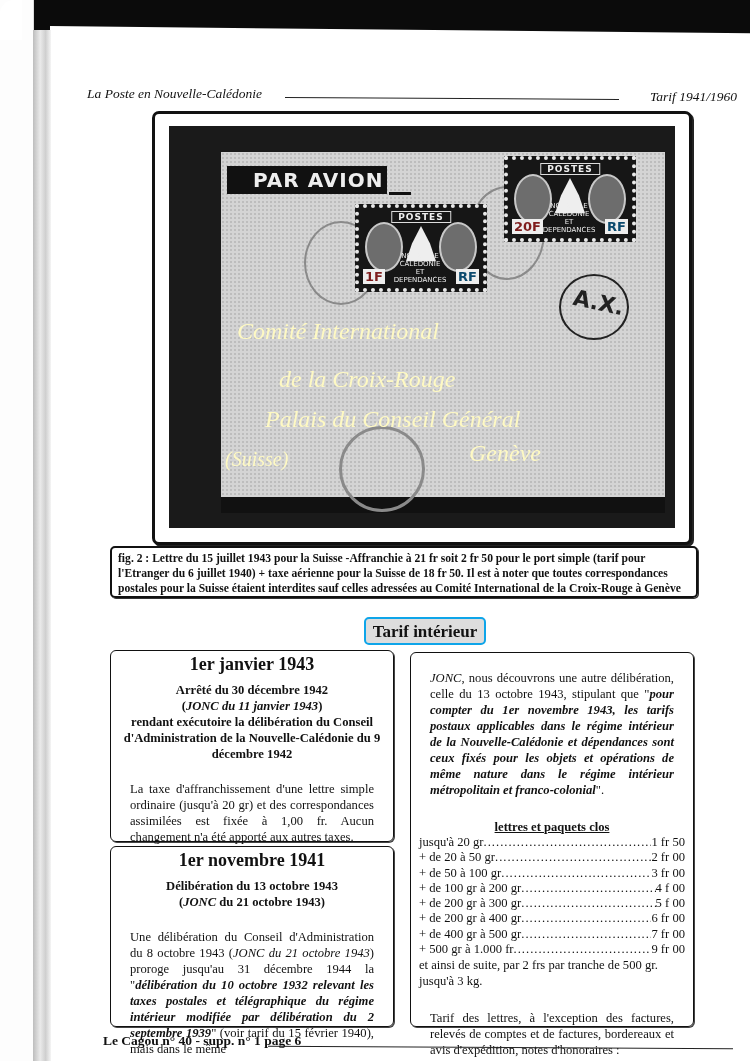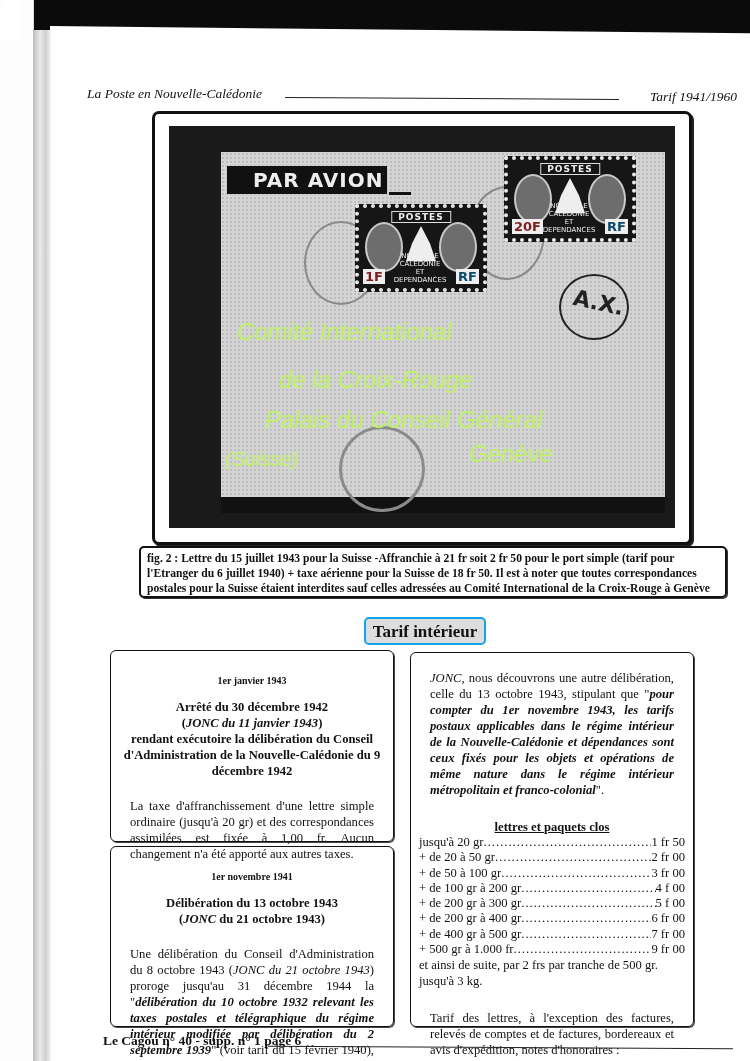--- a/index.html
+++ b/index.html
@@ -20,26 +20,26 @@
   .par-avion{position:absolute;left:58px;top:40px;width:160px;height:28px;background:#111;color:#eee;font-family:"DejaVu Sans",sans-serif;font-weight:bold;font-size:20px;letter-spacing:1px;line-height:28px;padding-left:26px;box-sizing:border-box;}
   .par-avion-rule{position:absolute;left:220px;top:66px;width:22px;border-top:3px solid #111;}
   .stamp{position:absolute;background:#161616;border:4px dotted #e8e8e8;color:#eee;font-family:"DejaVu Sans",sans-serif;}
   .stamp .postes{position:absolute;left:50%;top:3px;transform:translateX(-50%);font-size:9px;font-weight:bold;letter-spacing:1px;border:1px solid #ddd;padding:0 6px;background:#161616;}
   .stamp .oval{position:absolute;top:14px;width:34px;height:46px;border-radius:50%;background:#6d6d6d;border:2px solid #c8c8c8;}
   .stamp .ship{position:absolute;top:18px;left:50%;transform:translateX(-50%);width:30px;height:44px;background:#eee;clip-path:polygon(50% 0,80% 40%,100% 80%,0 80%,20% 40%);}
   .stamp .value{position:absolute;left:4px;bottom:4px;font-size:13px;font-weight:bold;background:#eee;color:#7f1d1d;padding:0 2px;}
   .stamp .country{position:absolute;left:32px;right:34px;bottom:4px;font-size:7px;text-align:center;line-height:8px;}
   .stamp .rf{position:absolute;right:4px;bottom:4px;font-size:13px;font-weight:bold;background:#eee;color:#0c4a6e;padding:0 2px;}
   .postmark{position:absolute;border:2px solid #8a8a8a;border-radius:50%;}
-  .handwriting{position:absolute;font-family:Liberation Sans, sans-serif;font-style:italic;color:#bef264;font-size:24px;white-space:nowrap;}
-  .caption{position:absolute;left:110px;top:546px;width:588px;height:52px;border:2px solid #111;border-radius:5px;box-shadow:1px 1px 0 #333;font-family:"Liberation Serif",serif;font-weight:bold;font-size:11.6px;line-height:15px;padding:3px 6px;box-sizing:border-box;margin-left:29px;}
+  .handwriting{position:absolute;font-family:Liberation Serif, serif;font-style:italic;color:#fef9c3;font-size:24px;white-space:nowrap;}
+  .caption{position:absolute;left:110px;top:546px;width:588px;height:52px;border:2px solid #111;border-radius:5px;box-shadow:1px 1px 0 #333;font-family:"Liberation Serif",serif;font-weight:bold;font-size:11.6px;line-height:15px;padding:3px 6px;box-sizing:border-box;}
   .section-title{position:absolute;left:364px;top:617px;width:122px;height:28px;border:2px solid #0ea5e9;border-radius:5px;background:#ddd;font-weight:bold;font-size:17px;text-align:center;line-height:26px;box-sizing:border-box;}
   .box{position:absolute;border:1.6px solid #111;border-radius:6px;box-shadow:1px 1px 0 #444;box-sizing:border-box;font-size:12.6px;line-height:16px;}
   .box .center{text-align:center;font-weight:bold;}
-  .box .date{font-size:10px;margin-top:17px;}
+  .box .date{font-size:18px;}
   .box p{margin:11px;text-align:justify;}
   .box-a{left:110px;top:650px;width:284px;height:192px;padding:5px 8px;}
   .box-b{left:110px;top:846px;width:284px;height:181px;padding:5px 8px;}
   .box-c{left:410px;top:652px;width:284px;height:375px;padding:6px 8px;}
   .gap8{height:8px;}
   .gap10{height:10px;}
   .sub-title{text-align:center;font-weight:bold;text-decoration:underline;font-size:12.6px;}
   .rate-row{display:flex;align-items:flex-end;font-size:12.6px;line-height:15.3px;}
   .rate-row .lbl{white-space:nowrap;}
   .rate-row .dots{flex:1;overflow:hidden;white-space:nowrap;letter-spacing:1px;}

